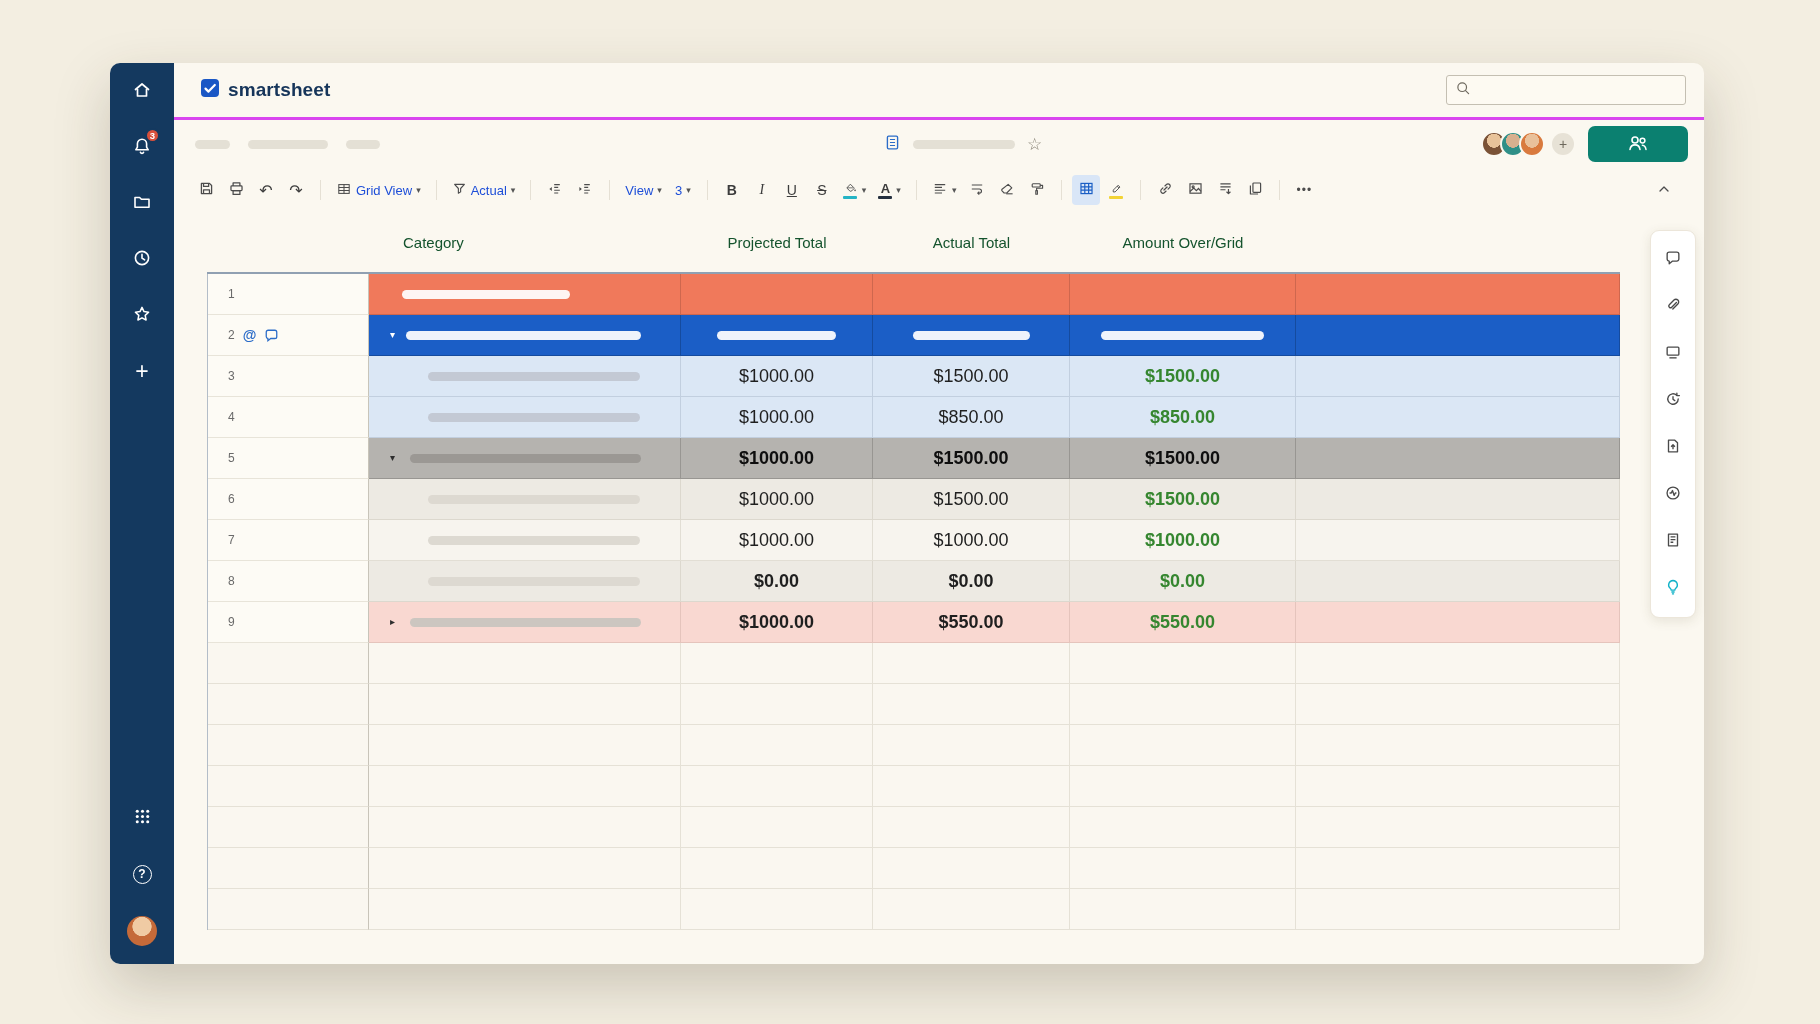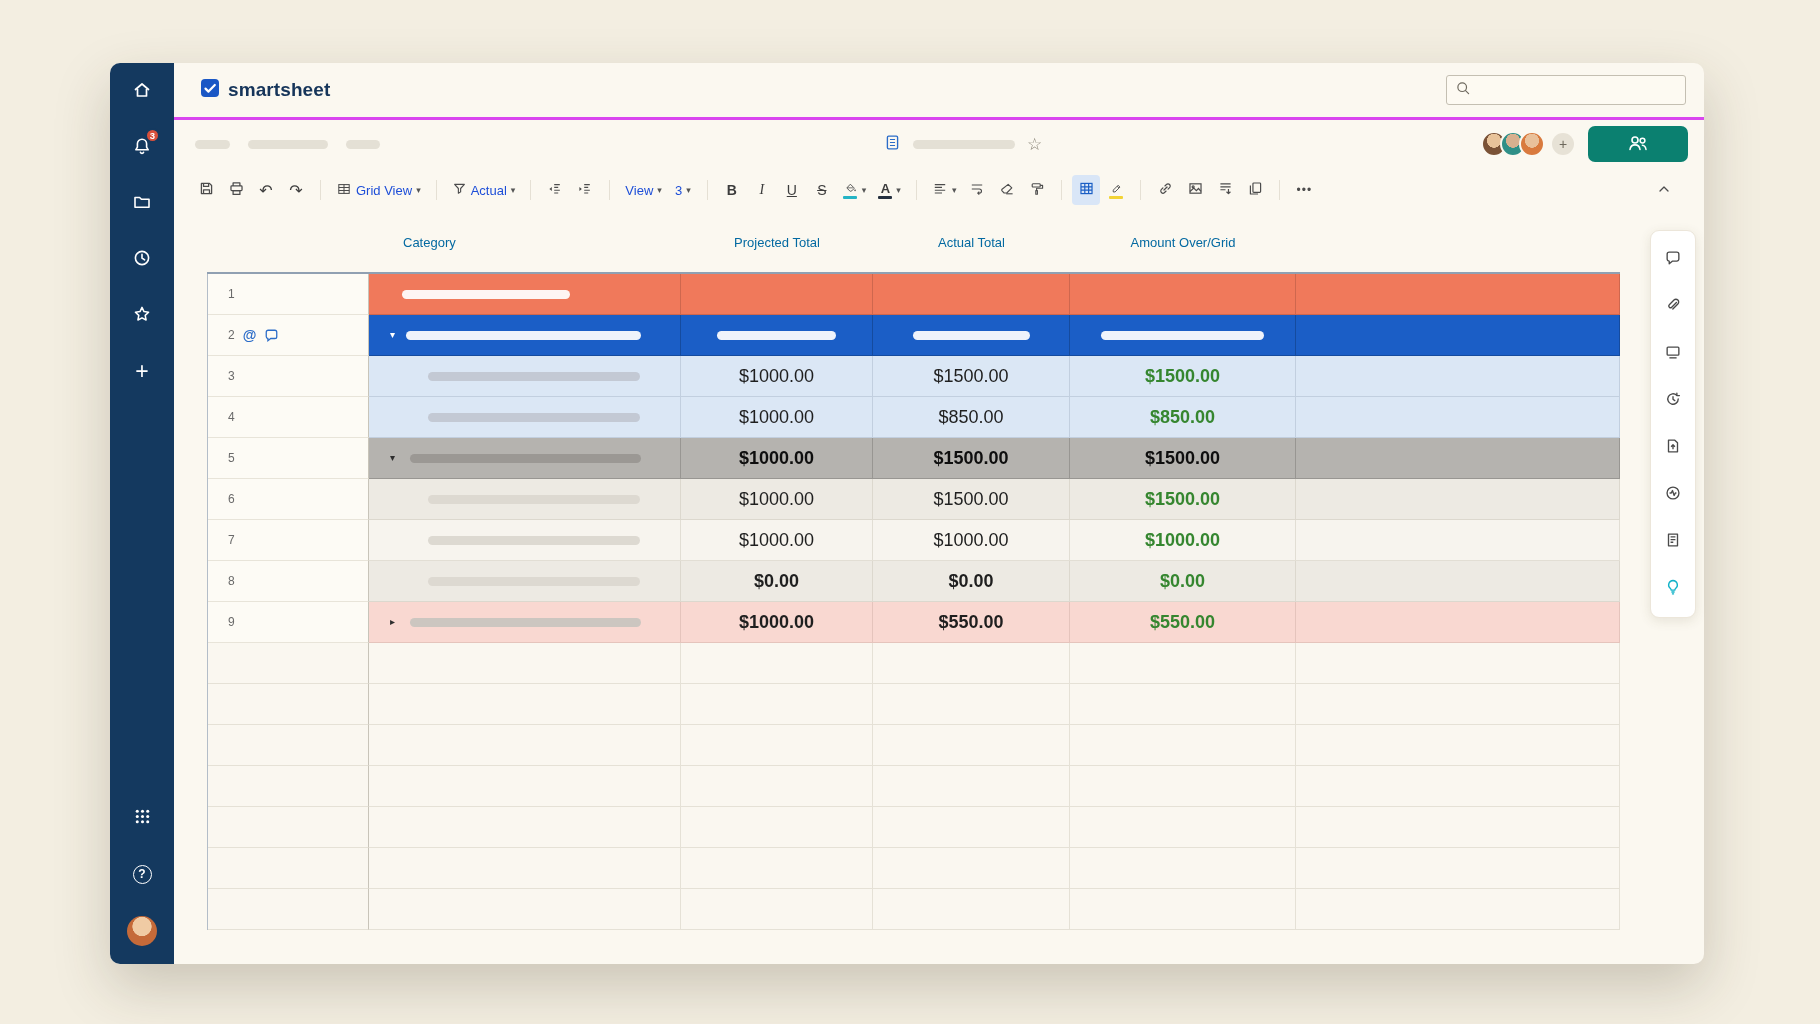--- a/index.html
+++ b/index.html
@@ -71,21 +71,21 @@
   .cbar.teal{background:#25b4c5}
   .cbar.dark{background:#25303f}
   .cbar.yellow{background:#f2d335}
   .more-dots{letter-spacing:1px;font-size:12px;color:#4c4c4c}
   .collapse-right{margin-left:auto}
 
   
   .sheet{margin-left:33px;width:1413px;flex:none}
   .colheads{display:grid;grid-template-columns:162px 312px 192px 197px 226px 324px;height:62px;
             align-items:center;border-bottom:2px solid #90a0b2}
-  .ch{font-size:13px;color:#0369a1;text-align:center;cursor:pointer}
+  .ch{font-size:15px;color:#14532d;text-align:center;cursor:pointer}
   .ch-rownum{cursor:default}
   .ch-cat{text-align:left;padding-left:34px}
 
   .grid-body{border-left:1px solid #b3bdc8}
   .grid-row{display:grid;grid-template-columns:161px 312px 192px 197px 226px 324px;height:41px}
   .cell{display:flex;align-items:center;position:relative;min-width:0;cursor:cell;
         border-right:1px solid var(--cb,#e1ddd3);border-bottom:1px solid var(--cb,#e1ddd3)}
   .rownum{background:#fdfbf5;border-right:1px solid #c8c4b9;border-bottom:1px solid #e8e4d9;
           padding-left:20px;gap:8px;font-size:12px;color:#6a6a6a;cursor:pointer}
   .mention{color:#2b6cc8;font-weight:700;font-size:14px;cursor:pointer}

